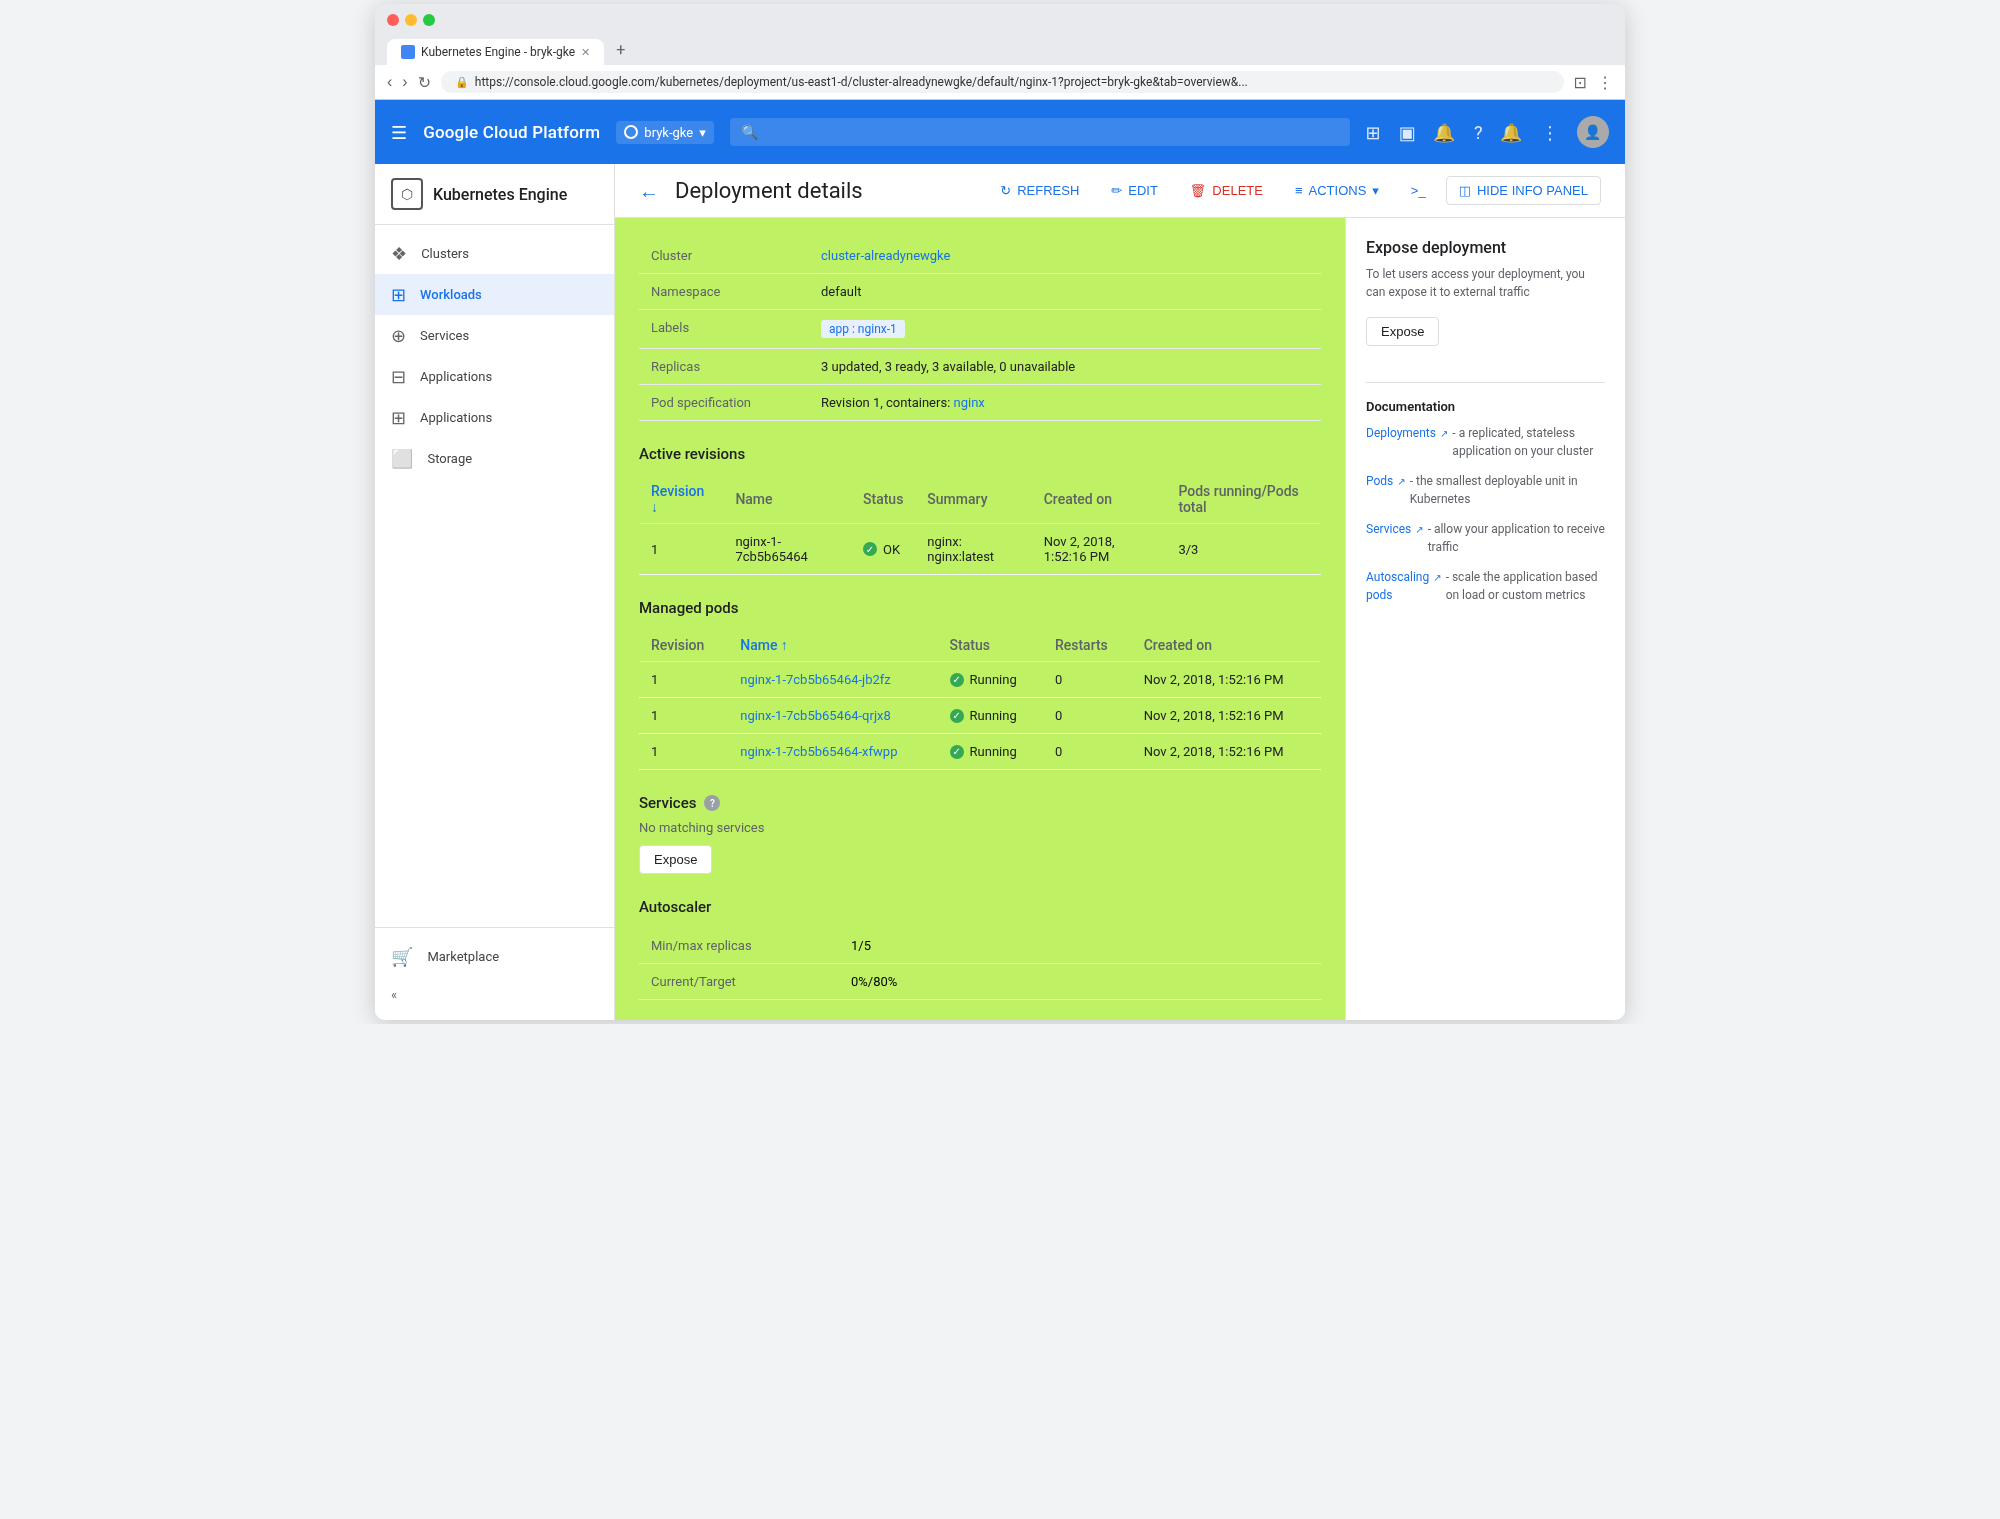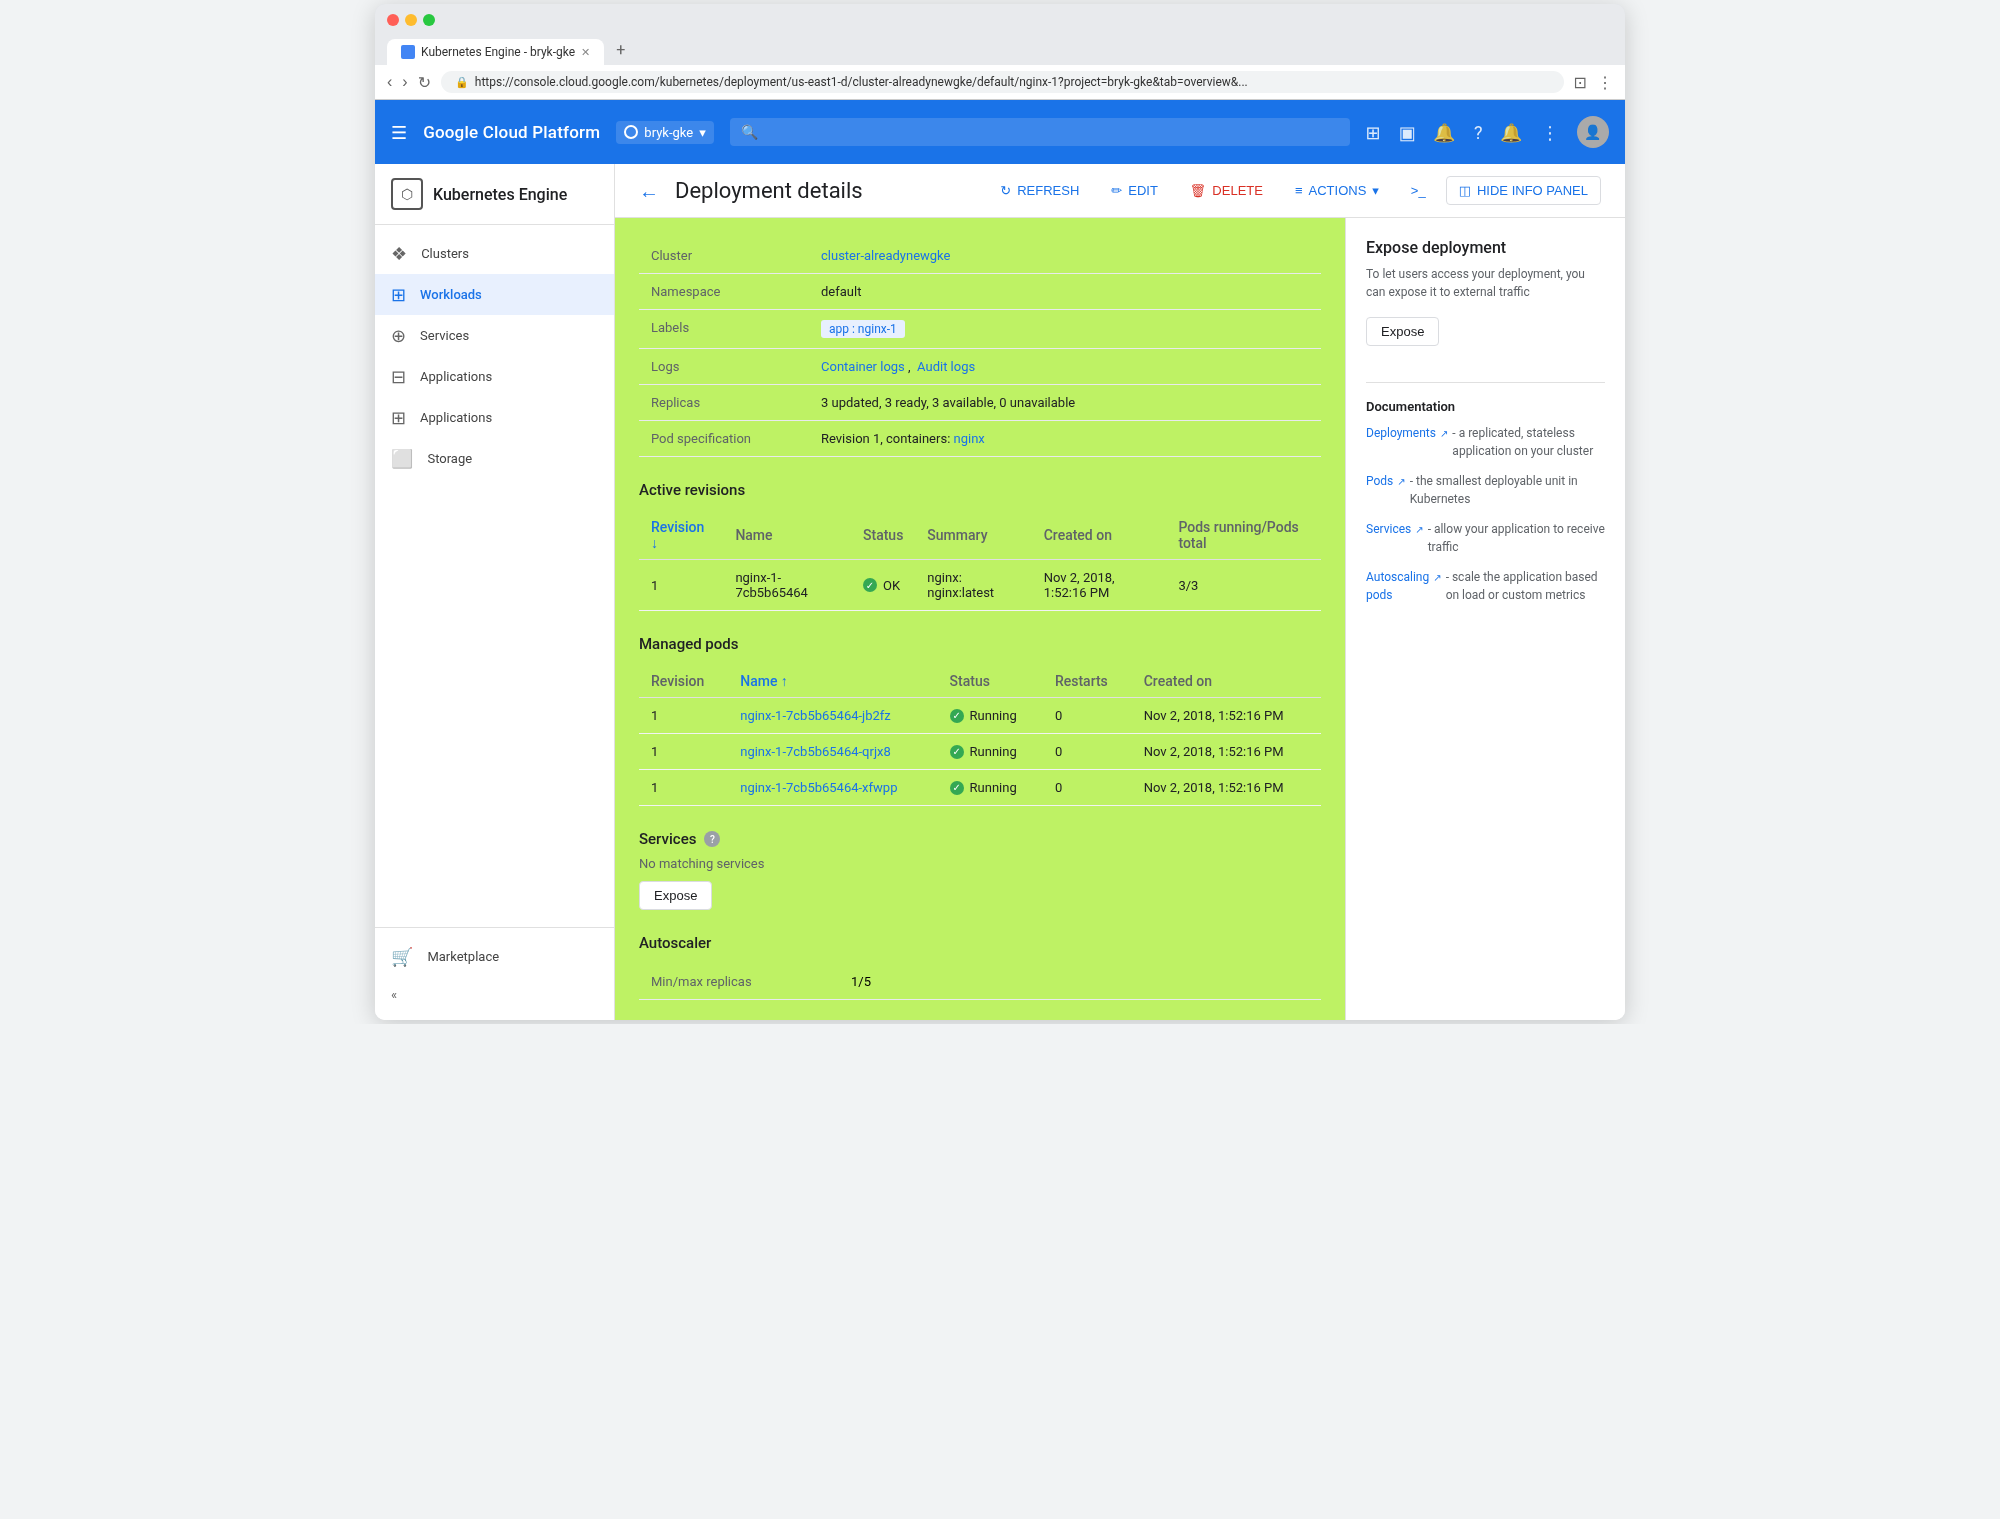--- a/index.html
+++ b/index.html
@@ -609,27 +609,20 @@
                 <td>Namespace</td>
                 <td>default</td>
               </tr>
               <tr>
                 <td>Labels</td>
                 <td>
                   <span class="label-chip">app : nginx-1</span>
                 </td>
               </tr>
               <tr>
-                <td>Logs</td>
-                <td>
-                  <a class="link-blue">Container logs</a> ,&nbsp;
-                  <a class="link-blue">Audit logs</a>
-                </td>
-              </tr>
-              <tr>
                 <td>Replicas</td>
                 <td>3 updated, 3 ready, 3 available, 0 unavailable</td>
               </tr>
               <tr>
                 <td>Pod specification</td>
                 <td>
                   <span>Revision 1, containers: </span>
                   <a class="link-blue">nginx</a>
                 </td>
               </tr>
@@ -726,20 +719,24 @@
           <p class="no-match">No matching services</p>
           <button class="expose-btn">Expose</button>
 
           
           <div class="section-heading" style="margin-top: 24px;">Autoscaler</div>
           <table class="autoscaler-table">
             <tbody>
               <tr>
                 <td>Min/max replicas</td>
                 <td>1/5</td>
+              </tr>
+              <tr>
+                <td>Current/Target</td>
+                <td>0%/80%</td>
               </tr>
             </tbody>
           </table>
 
         </div>
 
         <div class="info-panel">
           <div class="info-panel-title">Expose deployment</div>
           <div class="info-panel-desc">To let users access your deployment, you can expose it to external traffic</div>
           <button class="info-expose-btn">Expose</button>

